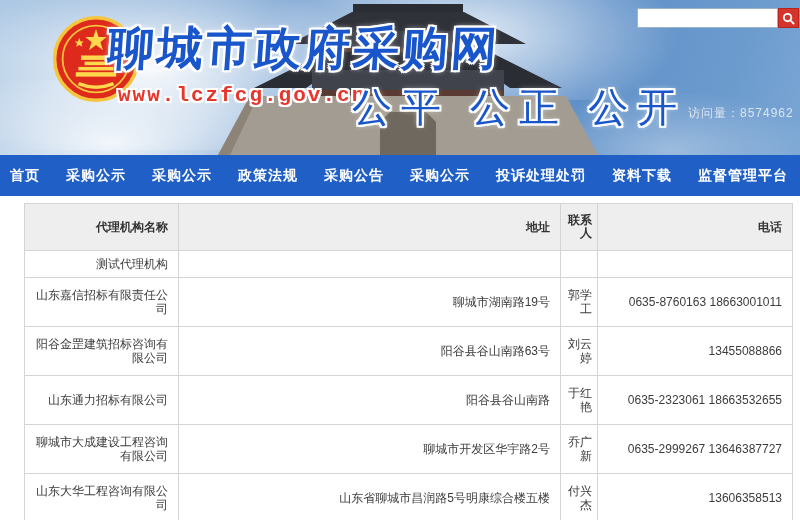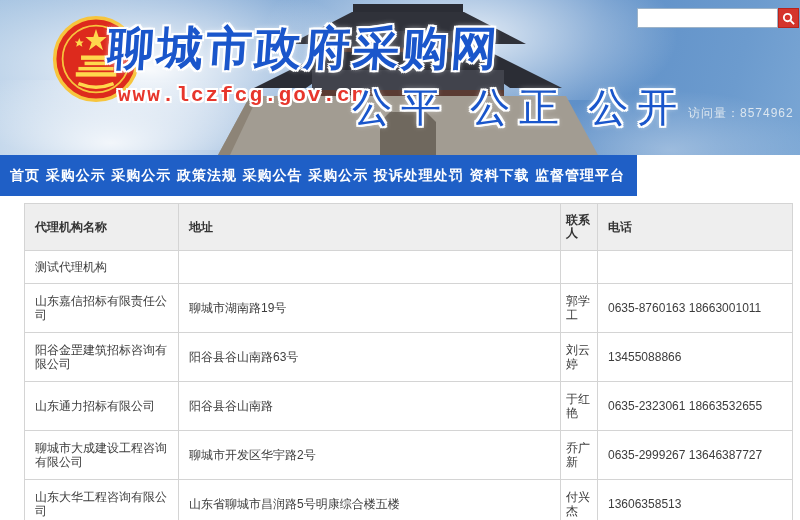--- a/index.html
+++ b/index.html
@@ -34,32 +34,32 @@
 
   .searchbar { position:absolute; left:637px; top:8px; display:flex; align-items:stretch; height:20px; }
   .search-input { width:141px; height:20px; border:1px solid #9db3c8; background:#fff;
     font-size:12px; padding:0 4px; outline:none; }
   .search-btn { width:21px; height:20px; background:#d5342c; border:1px solid #b8241d;
     display:flex; align-items:center; justify-content:center; cursor:pointer; }
   .visits { position:absolute; left:688px; top:105px; font-size:12px; color:#dce6ef;
     letter-spacing:1px; white-space:nowrap; }
 
   
-  .nav { width:637px; height:41px; background:#1f5fc6; display:flex; align-items:center;
+  .nav { width:800px; height:41px; background:#1f5fc6; display:flex; align-items:center;
     justify-content:space-between; padding:0 12px 0 10px; }
   .nav-item { color:#fff; font-size:14px; font-weight:bold; letter-spacing:1px;
     white-space:nowrap; cursor:pointer; }
 
   
   .content { padding:7px 8px 0 24px; }
   table { width:768px; border-collapse:collapse; table-layout:fixed; }
-  th, td { border:1px solid #d4d4d4; text-align:left; vertical-align:middle;
+  th, td { border:1px solid #d4d4d4; text-align:right; vertical-align:middle;
     font-size:12px; color:#3c3c3c; overflow:hidden; }
   th { background:#eeeeee; font-weight:bold; color:#333; height:24px; padding:3px 10px; line-height:13px; }
-  td { height:33px; padding:3px 10px; line-height:14px; }
+  td { height:27px; padding:3px 10px; line-height:14px; }
   .col-name { width:154px; } .col-addr { width:382px; }
   .col-contact { width:37px; } .col-phone { width:195px; }
   td.contact, th.contact { padding:10px 5px; }
 </style>
 </head>
 <body>
 
 <div class="banner">
   <div class="cloud c1"></div>
   <div class="cloud c2"></div>

